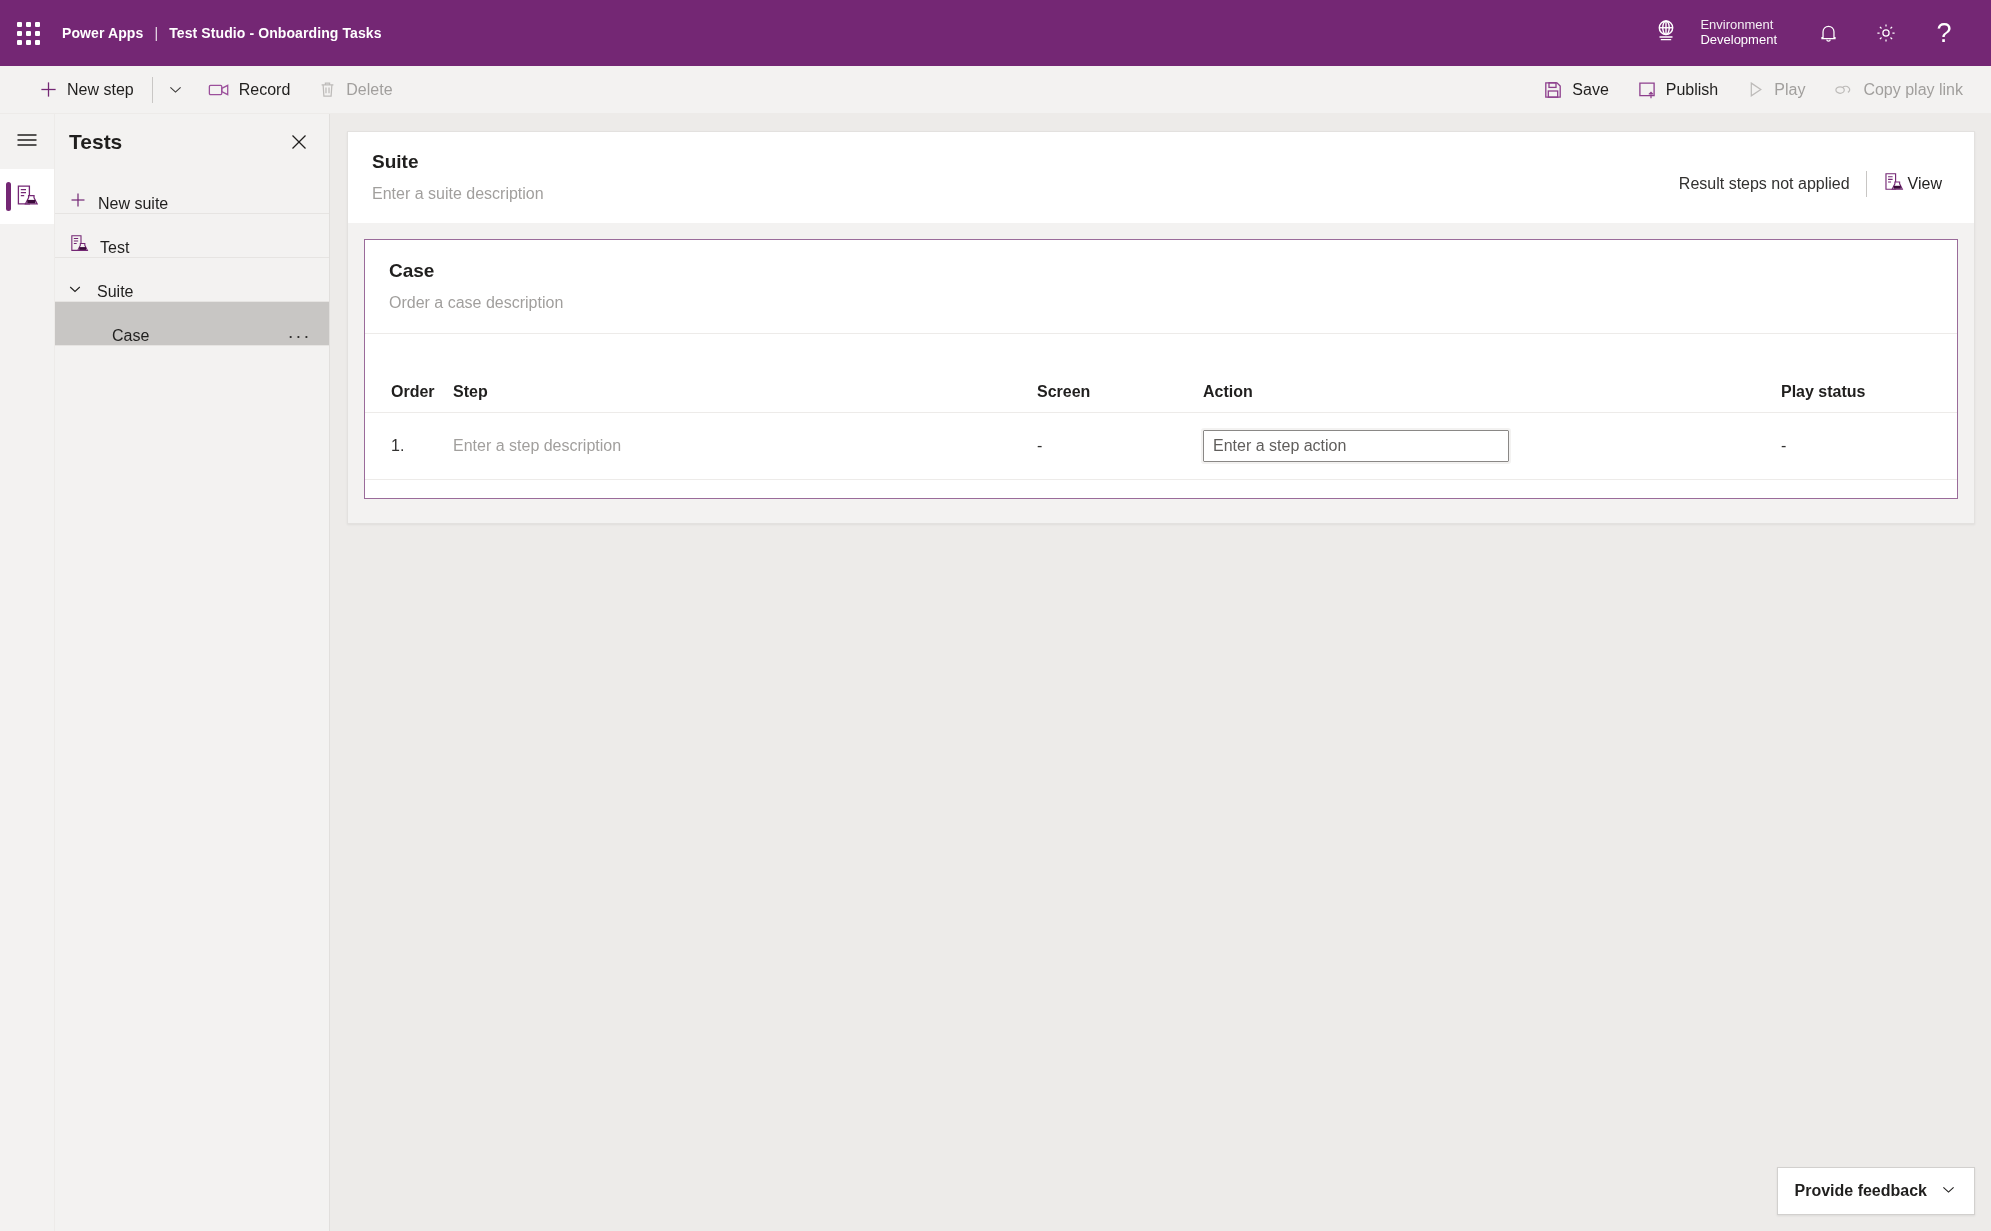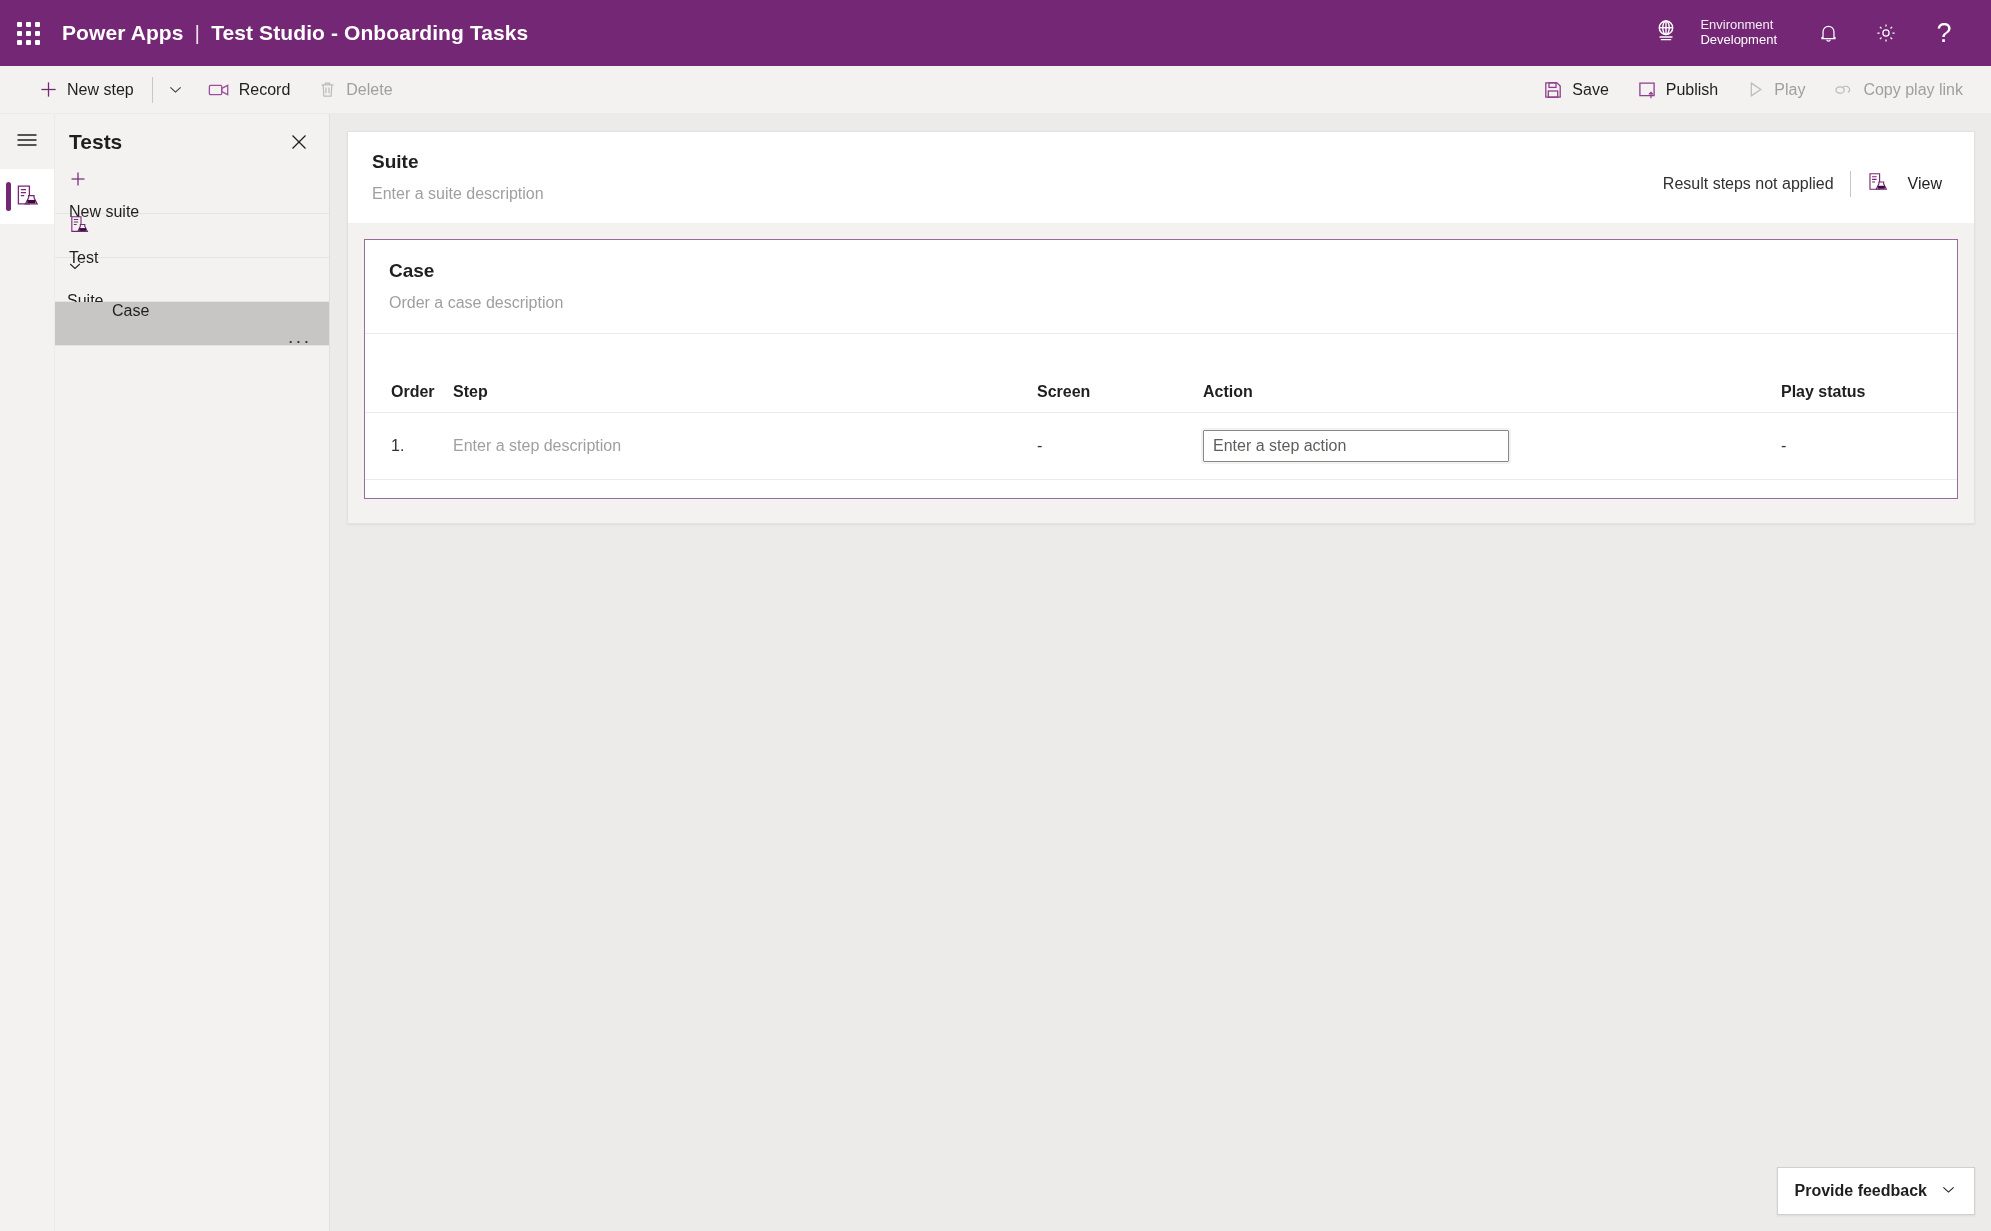--- a/index.html
+++ b/index.html
@@ -46,21 +46,21 @@
     grid-template-rows: repeat(3, 5px);
     gap: 4px;
   }
   .waffle-grid i {
     display: block;
     width: 5px; height: 5px;
     background: #ffffff;
     border-radius: 1px;
   }
   .brand {
-    font-size: 21px;
+    font-size: 14px;
     font-weight: 600;
     letter-spacing: .1px;
     margin-left: 6px;
     white-space: nowrap;
     display: flex;
     align-items: center;
     gap: 11px;
   }
   .brand .sep {
     font-weight: 400;
@@ -188,30 +188,29 @@
   }
   .tests-close {
     margin-left: auto;
     width: 32px; height: 32px;
     display: flex; align-items: center; justify-content: center;
     cursor: pointer;
     border-radius: 2px;
   }
   .panel-row {
     display: flex;
-    align-items: flex-start;
+    align-items: flex-end;
     gap: 11px;
     height: 44px;
     padding: 0 14px;
     font-size: 16px;
     color: #201f1e;
     cursor: pointer;
     border-bottom: 1px solid #e6e4e2;
     position: relative;
-    flex-direction: column;
   }
   .panel-row.new-suite { color: #201f1e; }
   .panel-row.suite-row { gap: 14px; padding-left: 12px; }
   .panel-row.case-row {
     background: #c8c6c4;
     padding-left: 57px;
     border-bottom: 1px solid #e6e4e2;
   }
   .ellipsis-btn {
     margin-left: auto;
@@ -262,21 +261,21 @@
   }
   .result-text {
     font-size: 16px;
     color: #323130;
     padding-right: 16px;
   }
   .vbar { width: 1px; height: 26px; background: #c8c6c4; }
   .view-btn {
     display: flex;
     align-items: center;
-    gap: 20px;
+    gap: 4px;
     font-size: 16px;
     color: #201f1e;
     padding: 6px 10px 6px 16px;
     cursor: pointer;
     border-radius: 2px;
   }
 
   .suite-body {
     background: #f3f2f1;
     padding: 16px 16px 24px 16px;

